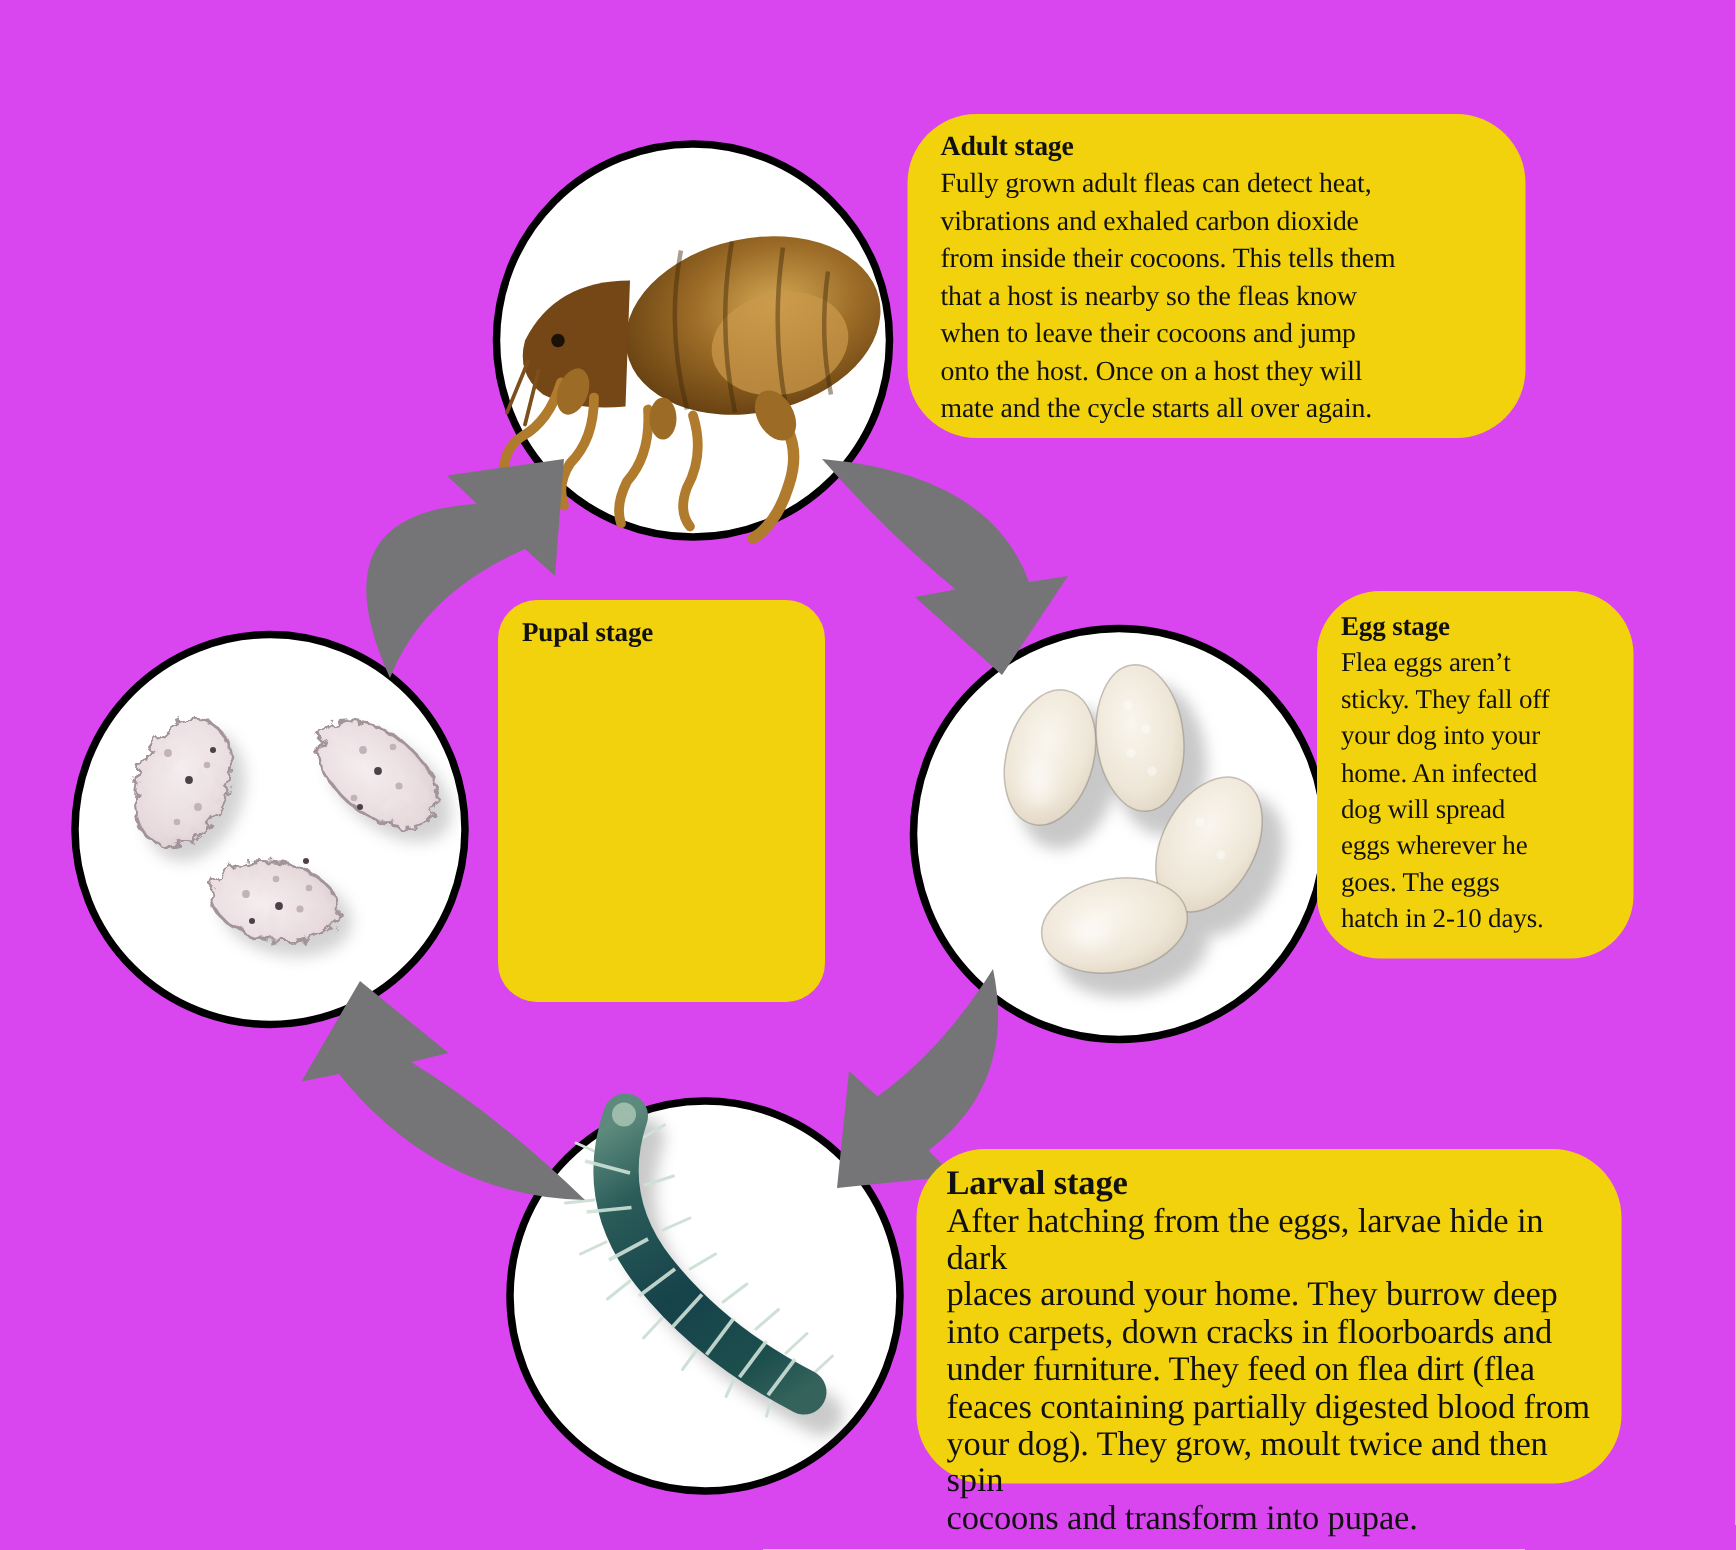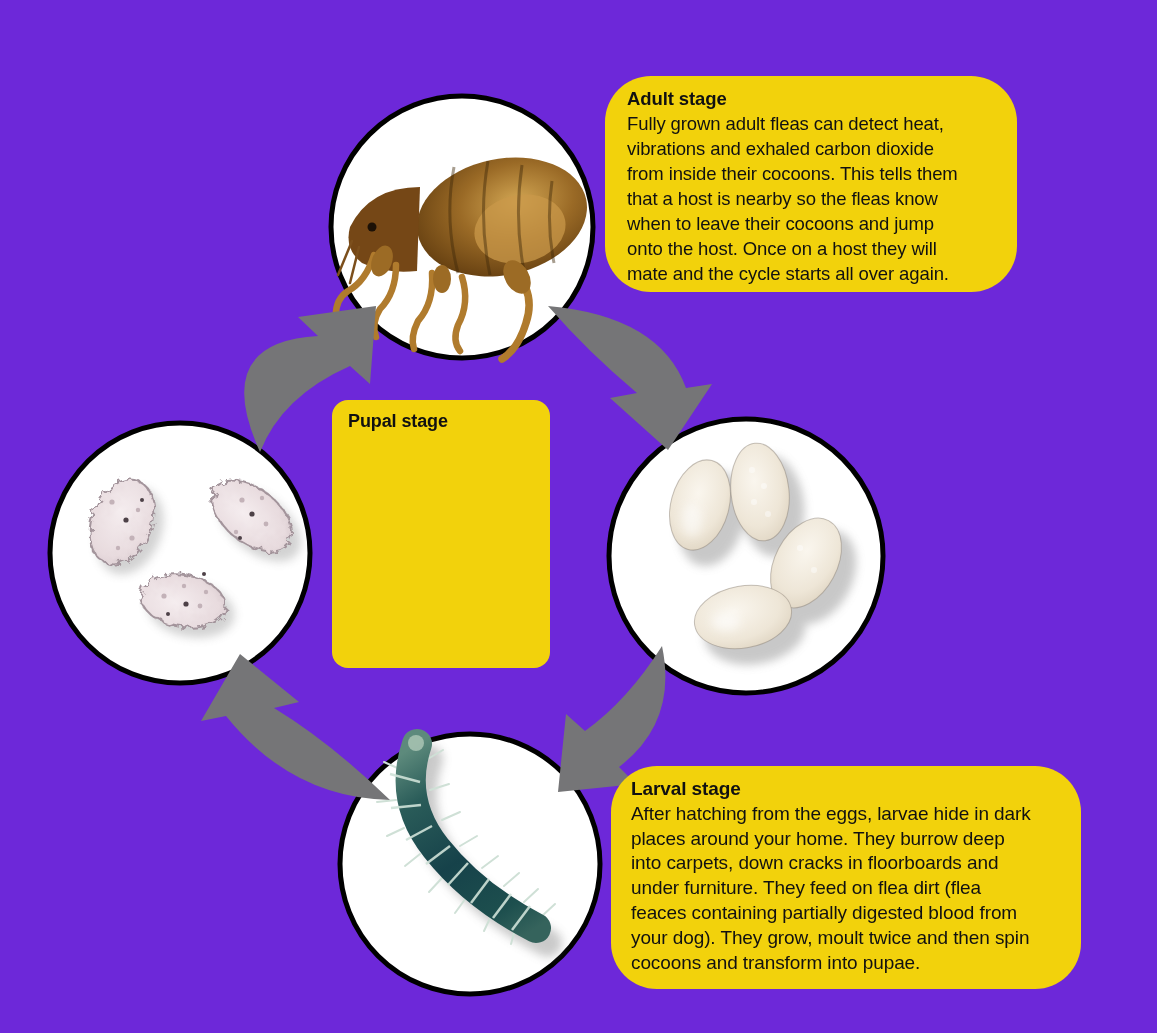--- a/index.html
+++ b/index.html
@@ -1,20 +1,20 @@
 <!DOCTYPE html>
 <html><head>
 <meta charset="utf-8">
 <style>
   html,body{margin:0;padding:0;background:#ffffff;}
   .canvas{
     position:relative;
     width:1157px;height:1033px;
-    background:#6d28d9;
-    font-family:Liberation Sans, sans-serif;
+    background:#d946ef;
+    font-family:Liberation Serif, serif;
     color:#111111;
     overflow:hidden;
   }
   .diagram-svg{position:absolute;left:0;top:0;}
   .callout{
     position:absolute;
     background:#F2D20C;
     box-sizing:border-box;
     color:#111111;
     letter-spacing:-0.1px;
@@ -26,27 +26,27 @@
     border-radius:46px;padding:10px 22px;
     font-size:18.5px;line-height:25px;
   }
   .callout.egg{
     left:878px;top:394px;width:211px;height:245px;
     border-radius:42px;padding:11px 16px;
     font-size:18px;line-height:24.4px;
   }
   .callout.pupal{
     left:332px;top:400px;width:218px;height:268px;
-    border-radius:16px;padding:10px 16px;
+    border-radius:26px;padding:10px 16px;
     font-size:18px;line-height:22.6px;
   }
   .callout.larval{
     left:611px;top:766px;width:470px;height:223px;
     border-radius:46px;padding:11px 20px;
-    font-size:19px;line-height:24.8px;
+    font-size:23px;line-height:24.8px;
   }
 </style>
 </head>
 <body>
 
 <div class="canvas">
 
   <svg class="diagram-svg" width="1157" height="1033" viewBox="0 0 1157 1033">
     <defs>
       <radialGradient id="gFlea" cx="0.60" cy="0.40" r="0.80">
@@ -218,20 +218,31 @@
     <div class="callout-title">Adult stage</div>
     <div class="callout-body">Fully grown adult fleas can detect heat,
 vibrations and exhaled carbon dioxide
 from inside their cocoons. This tells them
 that a host is nearby so the fleas know
 when to leave their cocoons and jump
 onto the host.  Once on a host they will
 mate and the cycle starts all over again.</div>
   </div>
 
+  <div class="callout egg">
+    <div class="callout-title">Egg stage</div>
+    <div class="callout-body">Flea eggs aren’t
+sticky. They fall  off
+your dog into your
+home. An infected
+dog will spread
+eggs wherever he
+goes. The eggs
+hatch in 2-10 days.</div>
+  </div>
 
   <div class="callout pupal">
     <div class="callout-title">Pupal stage</div>
   </div>
 
   <div class="callout larval">
     <div class="callout-title">Larval stage</div>
     <div class="callout-body">After hatching from the eggs, larvae hide in dark
 places around your home. They burrow deep
 into carpets, down cracks in floorboards and

